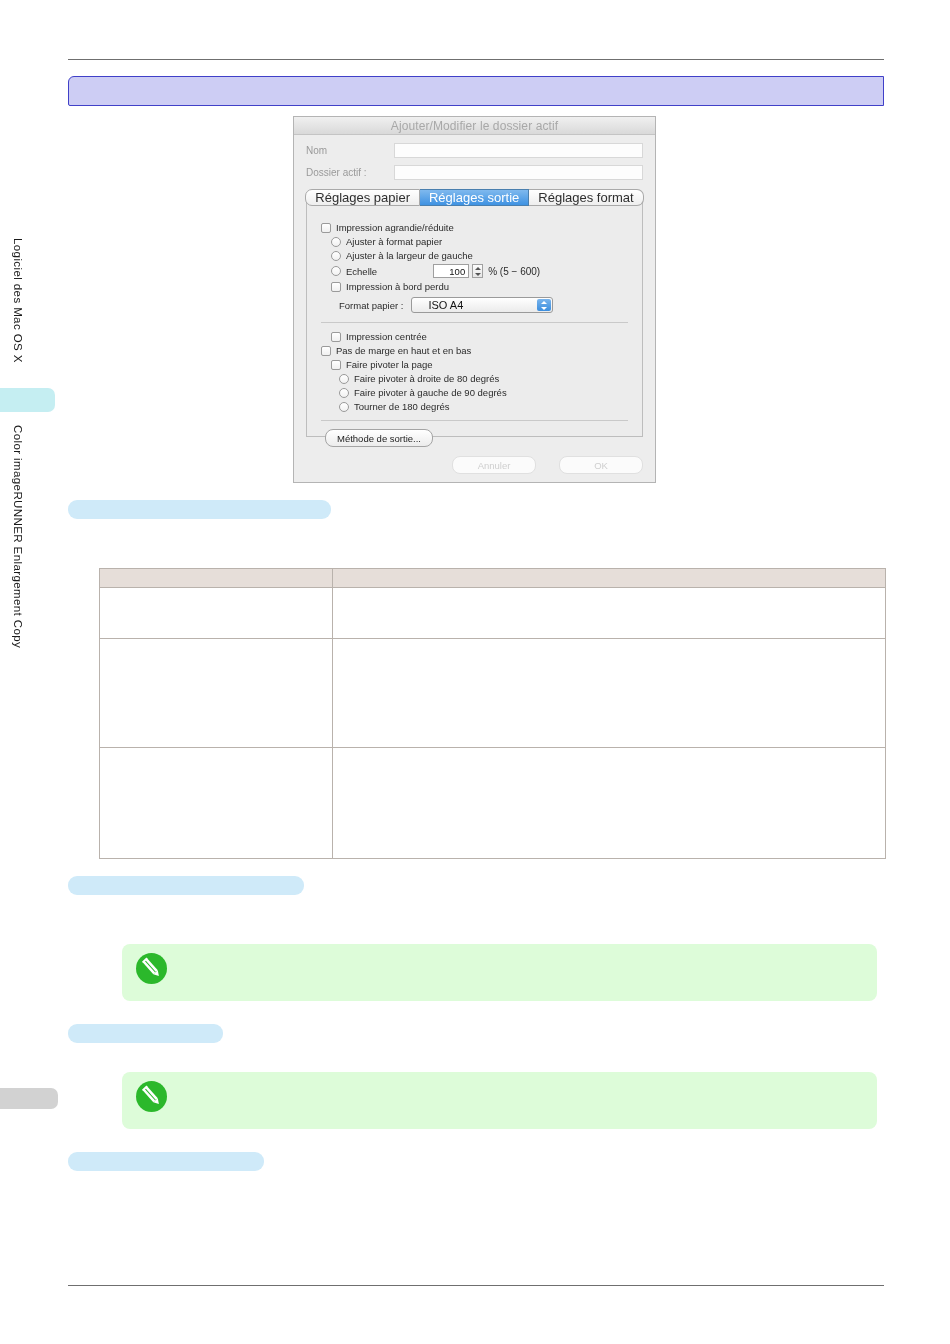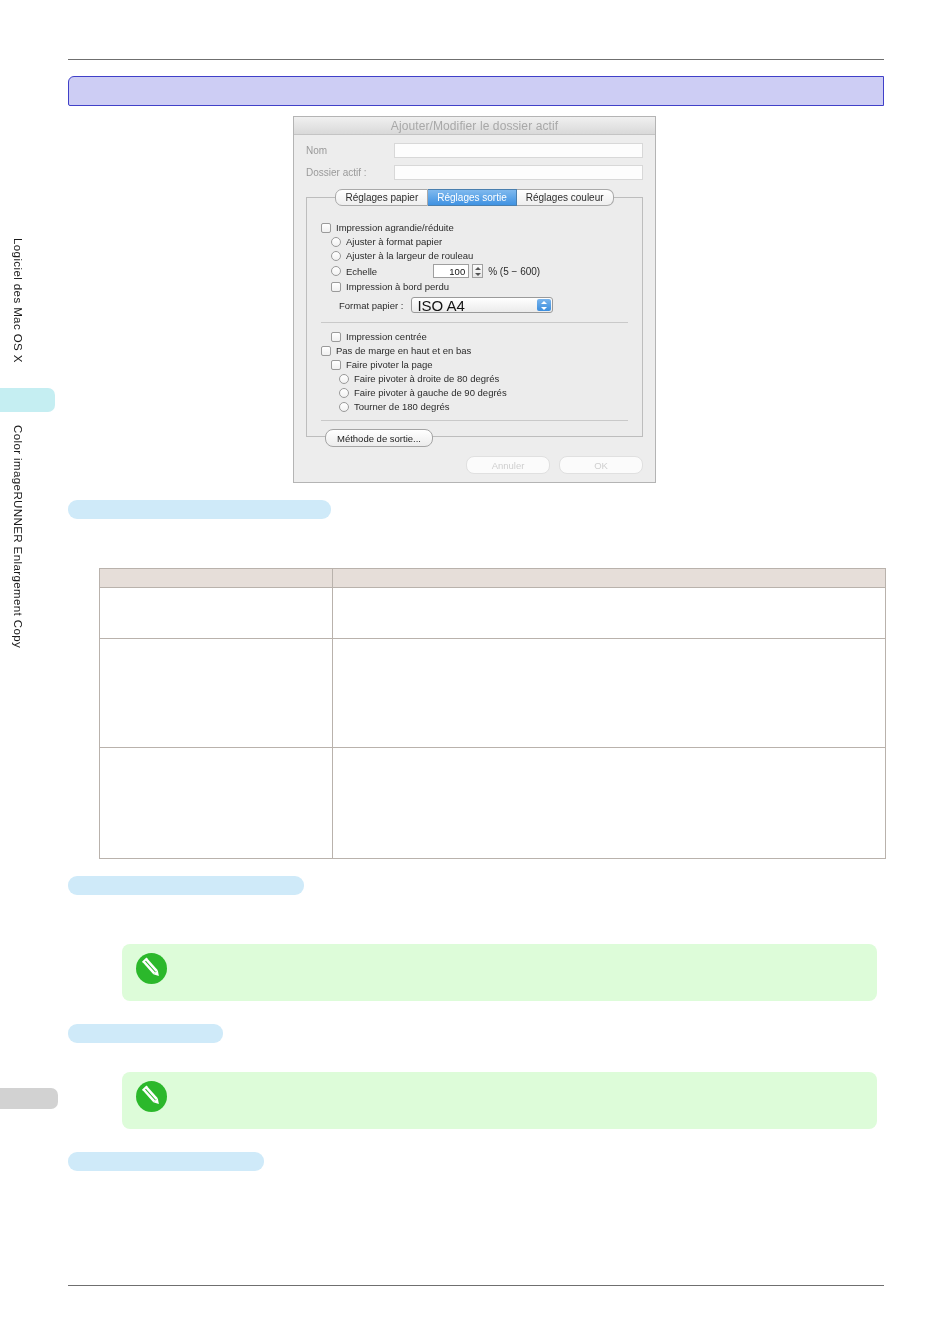--- a/index.html
+++ b/index.html
@@ -209,21 +209,21 @@
     position: absolute;
     left: 0;
     right: 0;
     top: 0;
     display: flex;
     justify-content: center;
     z-index: 3;
     height: 17px;
   }
   .tab {
-    font-size: 10px;
+    font-size: 13px;
     padding: 2px 9px 2px 9px;
     line-height: 12px;
     border: 1px solid #a9a9a9;
     background: linear-gradient(to bottom, #ffffff, #eeeeee);
     color: #2e2e2e;
     box-sizing: border-box;
     height: 17px;
     white-space: nowrap;
   }
   .tab:first-child {
@@ -331,22 +331,22 @@
   .popup {
     position: relative;
     width: 142px;
     height: 16px;
     border: 1px solid #9a9a9a;
     border-radius: 3px;
     background: linear-gradient(to bottom, #ffffff, #ebebeb);
     box-sizing: border-box;
     display: flex;
     align-items: center;
-    padding-left: 5px;
-    font-size: 15px;
+    padding-left: 16px;
+    font-size: 11px;
     color: #131313;
   }
   .popup-arrows {
     position: absolute;
     right: 1px;
     top: 1px;
     bottom: 1px;
     width: 14px;
     border-radius: 2px;
     background: linear-gradient(to bottom, #79b4ec, #3c8ede);
@@ -387,21 +387,21 @@
     font-size: 9.5px;
     color: #222;
     margin-left: 4px;
   }
 
   .dialog-footer {
     position: absolute;
     right: 12px;
     bottom: 8px;
     display: flex;
-    gap: 9px;
+    gap: 23px;
   }
   .footer-button {
     display: inline-flex;
     align-items: center;
     justify-content: center;
     min-width: 62px;
     height: 16px;
     padding: 0 10px;
     border: 1px solid #e0e0e0;
     border-radius: 8px;
@@ -497,39 +497,39 @@
     <div class="field-row">
       <span class="field-label">Dossier actif :</span>
       <input class="field-input" type="text" value="" style="">
     </div>
 
     <div class="tabview">
 
       <div class="tab-strip">
         <div class="tab">Réglages papier</div>
         <div class="tab selected">Réglages sortie</div>
-        <div class="tab">Réglages couleur</div>
+        <div class="tab">Réglages format</div>
       </div>
 
       <div class="tab-panel">
         <div class="panel-inner">
 
           <div class="ctl-row">
             <span class="cbox"></span>
             <span>Impression agrandie/réduite</span>
           </div>
 
           <div class="ctl-row indent1">
             <span class="radio"></span>
             <span>Ajuster à format papier</span>
           </div>
 
           <div class="ctl-row indent1">
             <span class="radio"></span>
-            <span>Ajuster à la largeur de rouleau</span>
+            <span>Ajuster à la largeur de gauche</span>
           </div>
 
           <div class="ctl-row indent1">
             <span class="radio"></span>
             <span>Echelle</span>
             <input class="scale-field" type="text" value="100" style="">
             <span class="stepper">
               <i class="up"></i>
               <i class="dn"></i>
             </span>

